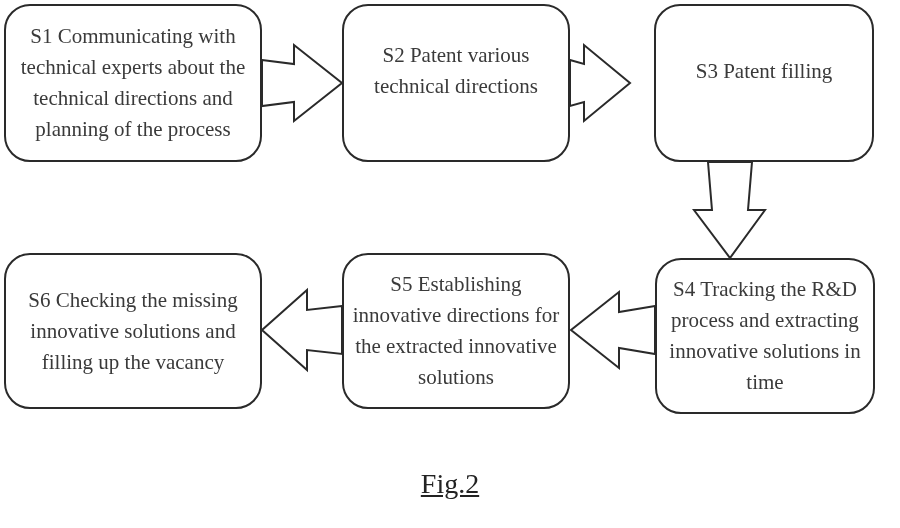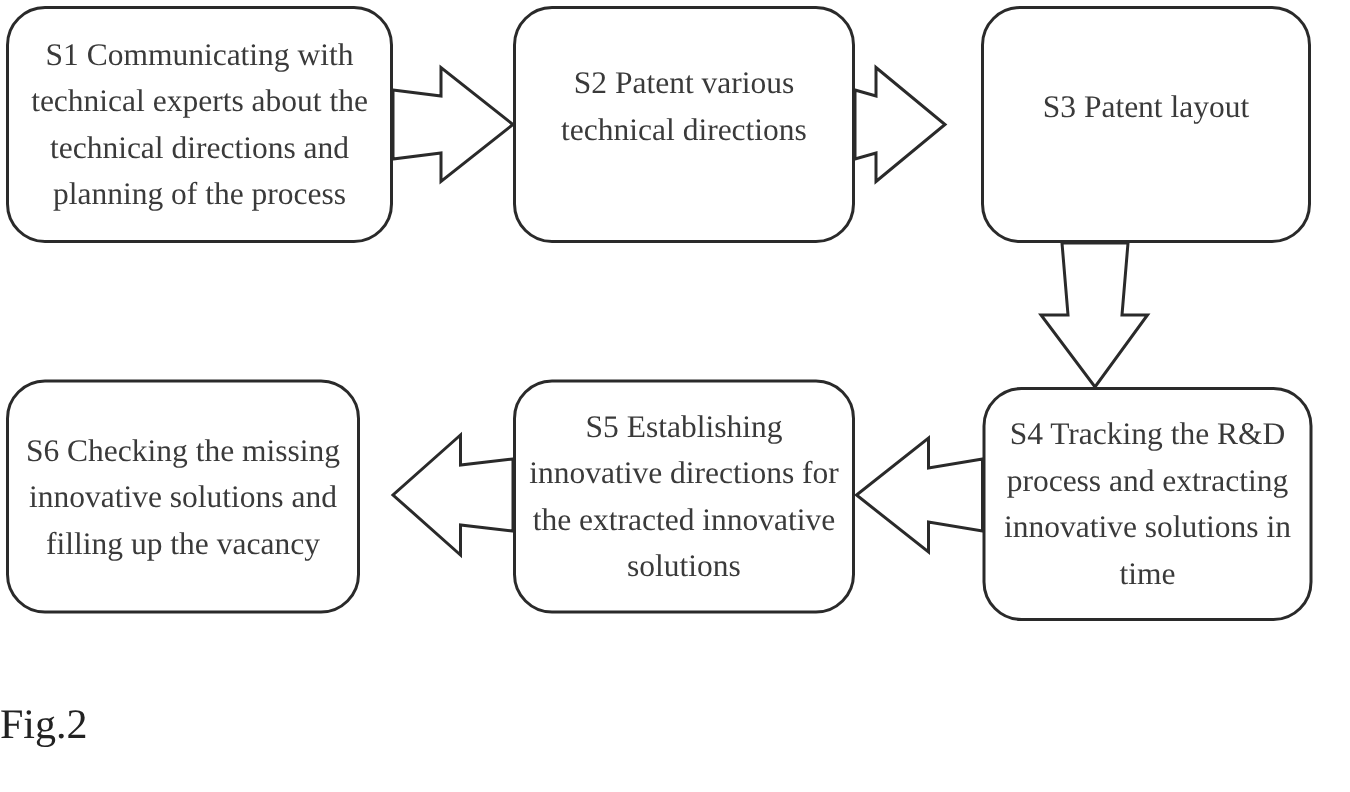--- a/index.html
+++ b/index.html
@@ -8,26 +8,26 @@
   .box { position:absolute; box-sizing:border-box; border:2px solid #2a2a2a; border-radius:26px; background:#fff;
          display:flex; align-items:center; justify-content:center; text-align:center; }
   .box span { font-size:21px; line-height:31px; display:block; }
   #s1 { left:4px; top:4px; width:258px; height:158px; }
   #s2 { left:342px; top:4px; width:228px; height:158px; }
   #s2 span { margin-top:-24px; }
   #s3 { left:654px; top:4px; width:220px; height:158px; }
   #s3 span { margin-top:-24px; }
   #s4 { left:655px; top:258px; width:220px; height:156px; }
   #s5 { left:342px; top:253px; width:228px; height:156px; }
-  #s6 { left:4px; top:253px; width:236px; height:156px; }
+  #s6 { left:4px; top:253px; width:258px; height:156px; }
   #s1 span { width:260px; }
   #s4 span { width:236px; }
   #s5 span { width:220px; }
   #s6 span { width:250px; }
-  .caption { position:absolute; left:0; width:900px; top:468px; font-size:28px; color:#222; }
+  .caption { position:absolute; left:0; width:900px; top:468px; text-align:center; font-size:28px; color:#222;text-decoration:underline; }
 </style>
 </head>
 <body>
 
 <svg class="arrows" viewBox="0 0 900 528">
 
   <polygon points="262,60 294,64 294,45 342,83 294,121 294,102 262,106" fill="#fff" stroke="#2a2a2a" stroke-width="2" stroke-linejoin="miter"></polygon>
 
   <polygon points="570,60 584,64 584,45 630,83 584,121 584,102 570,106" fill="#fff" stroke="#2a2a2a" stroke-width="2"></polygon>
 
@@ -38,21 +38,21 @@
   <polygon points="342,306 307,310 307,290 262,330 307,370 307,350 342,354" fill="#fff" stroke="#2a2a2a" stroke-width="2"></polygon>
 </svg>
 
 <div class="box" id="s1">
   <span>S1 Communicating with technical experts about the technical directions and planning of the process</span>
 </div>
 <div class="box" id="s2">
   <span style="width:210px">S2 Patent various technical directions</span>
 </div>
 <div class="box" id="s3">
-  <span>S3 Patent layout</span>
+  <span>S3 Patent filling</span>
 </div>
 <div class="box" id="s4">
   <span>S4 Tracking the R&amp;D process and extracting innovative solutions in time</span>
 </div>
 <div class="box" id="s5">
   <span>S5 Establishing innovative directions for the extracted innovative solutions</span>
 </div>
 <div class="box" id="s6">
   <span>S6 Checking the missing innovative solutions and filling up the vacancy</span>
 </div>

